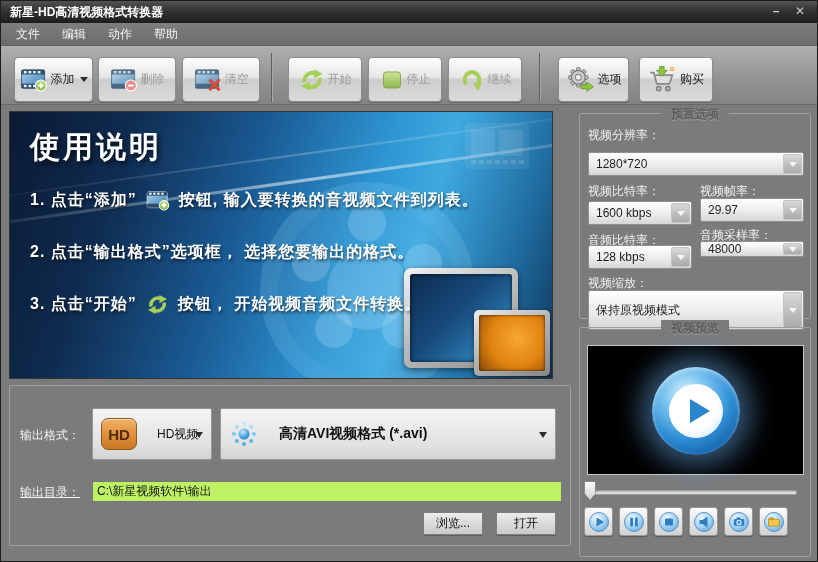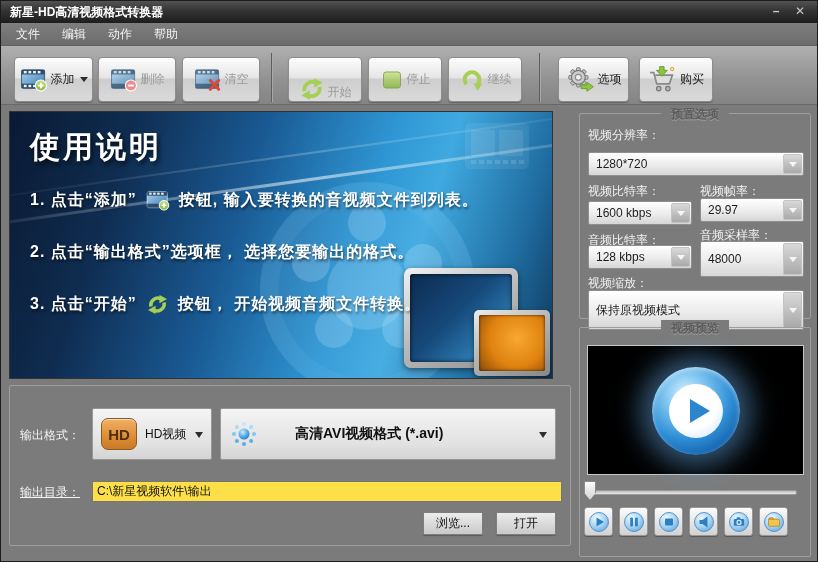--- a/index.html
+++ b/index.html
@@ -105,31 +105,31 @@
   .slider-thumb { position:absolute; left:4px; top:153px; width:12px; height:19px;
     background:linear-gradient(180deg,#ffffff,#d2d2d2); 
     clip-path:polygon(0 0,100% 0,100% 60%,50% 100%,0 60%);
     box-shadow:inset 0 0 0 1px #8a8a8a; }
   .pbtn { position:absolute; top:179px; width:29px; height:29px; border:1px solid #979797; border-radius:3px;
     background:linear-gradient(180deg,#fbfbfb,#d2d2d2); box-shadow:0 1px 1px rgba(0,0,0,.3);
     display:flex; align-items:center; justify-content:center; cursor:default; }
   
   .big-combo { position:absolute; border:1px solid #979797; border-radius:2px;
     background:linear-gradient(180deg,#f4f4f4,#e2e2e2 70%,#d4d4d4); display:flex; align-items:center;
-    padding:0 8px; gap:8px; cursor:default; }
+    padding:0 8px; gap:20px; cursor:default; }
   .hd-badge { width:36px; height:32px; border-radius:7px;
     background:linear-gradient(180deg,#f1b066 0%,#dd8c35 60%,#c97a26 100%);
     border:1px solid #8a5a20; box-shadow:inset 0 1px 0 rgba(255,255,255,.55);
     color:#4f2f0c; font-size:15px; font-weight:bold; display:flex; align-items:center; justify-content:center; }
   .big-caret { position:absolute; right:8px; top:50%; margin-top:-2px; width:0; height:0;
     border-left:4px solid transparent; border-right:4px solid transparent; border-top:6px solid #2e2e2e; }
   .fmt-text { font-size:12px; color:#111; }
-  .fmt-text-bold { font-size:14px; font-weight:bold; color:#111;margin-left:28px; }
+  .fmt-text-bold { font-size:14px; font-weight:bold; color:#111; }
   .out-input { position:absolute; left:82px; top:95px; width:470px; height:21px;
-    border:1px solid #767676; background:#fde047; font-size:12px; padding:0 4px;
+    border:1px solid #767676; background:#bef264; font-size:12px; padding:0 4px;
     font-family:"Liberation Sans","DejaVu Sans",sans-serif; color:#111; }
   .sm-btn { position:absolute; top:126px; width:60px; height:23px; border:1px solid #7e7e7e; border-radius:1px;
     background:linear-gradient(180deg,#ececec,#c9c9c9); font-size:12px; color:#111;
     display:flex; align-items:center; justify-content:center; box-shadow:0 1px 1px rgba(0,0,0,.25); cursor:default; }
 </style>
 </head>
 <body>
 
 <div class="window">
 
@@ -219,21 +219,21 @@
             <rect x="9" y="3.2" width="3" height="2.6"></rect>
             <rect x="14" y="3.2" width="3" height="2.6"></rect>
             <rect x="19" y="3.2" width="3" height="2.6"></rect>
           </g>
         <circle cx="22.5" cy="19" r="6" fill="#e88f8f" stroke="#fff" stroke-width="1.2"></circle>
         <rect x="19.5" y="18" width="6" height="2" fill="#fff"></rect>
       </svg>
       <span>删除</span>
     </div>
     <div class="tb-sep" style="left:270px;"></div>
-    <div class="tb-btn disabled" style="left:287px;width:74px;align-items:flex-end;">
+    <div class="tb-btn disabled" style="left:287px;width:74px;">
       <svg width="26" height="24" viewBox="0 0 24 22">
         <path d="M5 13 A7.5 7.5 0 0 1 15.5 5" fill="none" stroke="#a5cf55" stroke-width="3.6"></path>
         <polygon points="14,1 22,5.2 14,9.6" fill="#a5cf55"></polygon>
         <path d="M19 9 A7.5 7.5 0 0 1 8.5 17" fill="none" stroke="#a5cf55" stroke-width="3.6"></path>
         <polygon points="10,12.4 2,16.8 10,21" fill="#a5cf55"></polygon>
       </svg>
       <span>开始</span>
     </div>
     <div class="tb-btn disabled" style="left:367px;width:74px;">
       <svg width="24" height="22" viewBox="0 0 24 22">
@@ -367,21 +367,21 @@
         </span>
     </div>
     <div class="side-label" style="left:8px;top:118px;">音频比特率：</div>
     <div class="side-label" style="left:120px;top:113px;">音频采样率：</div>
     <div class="combo" style="left:8px;top:131px;width:104px;height:24px;">
       <span class="combo-text">128 kbps</span>
       <span class="combo-btn">
           <span class="combo-arrow"></span>
         </span>
     </div>
-    <div class="combo" style="left:120px;top:127px;width:104px;height:36px;">
+    <div class="combo" style="left:120px;top:127px;width:104px;height:16px;">
       <span class="combo-text">48000</span>
       <span class="combo-btn">
           <span class="combo-arrow"></span>
         </span>
     </div>
     <div class="side-label" style="left:8px;top:161px;">视频缩放：</div>
     <div class="combo" style="left:8px;top:176px;width:216px;height:40px;">
       <span class="combo-text">保持原视频模式</span>
       <span class="combo-btn">
           <span class="combo-arrow"></span>

